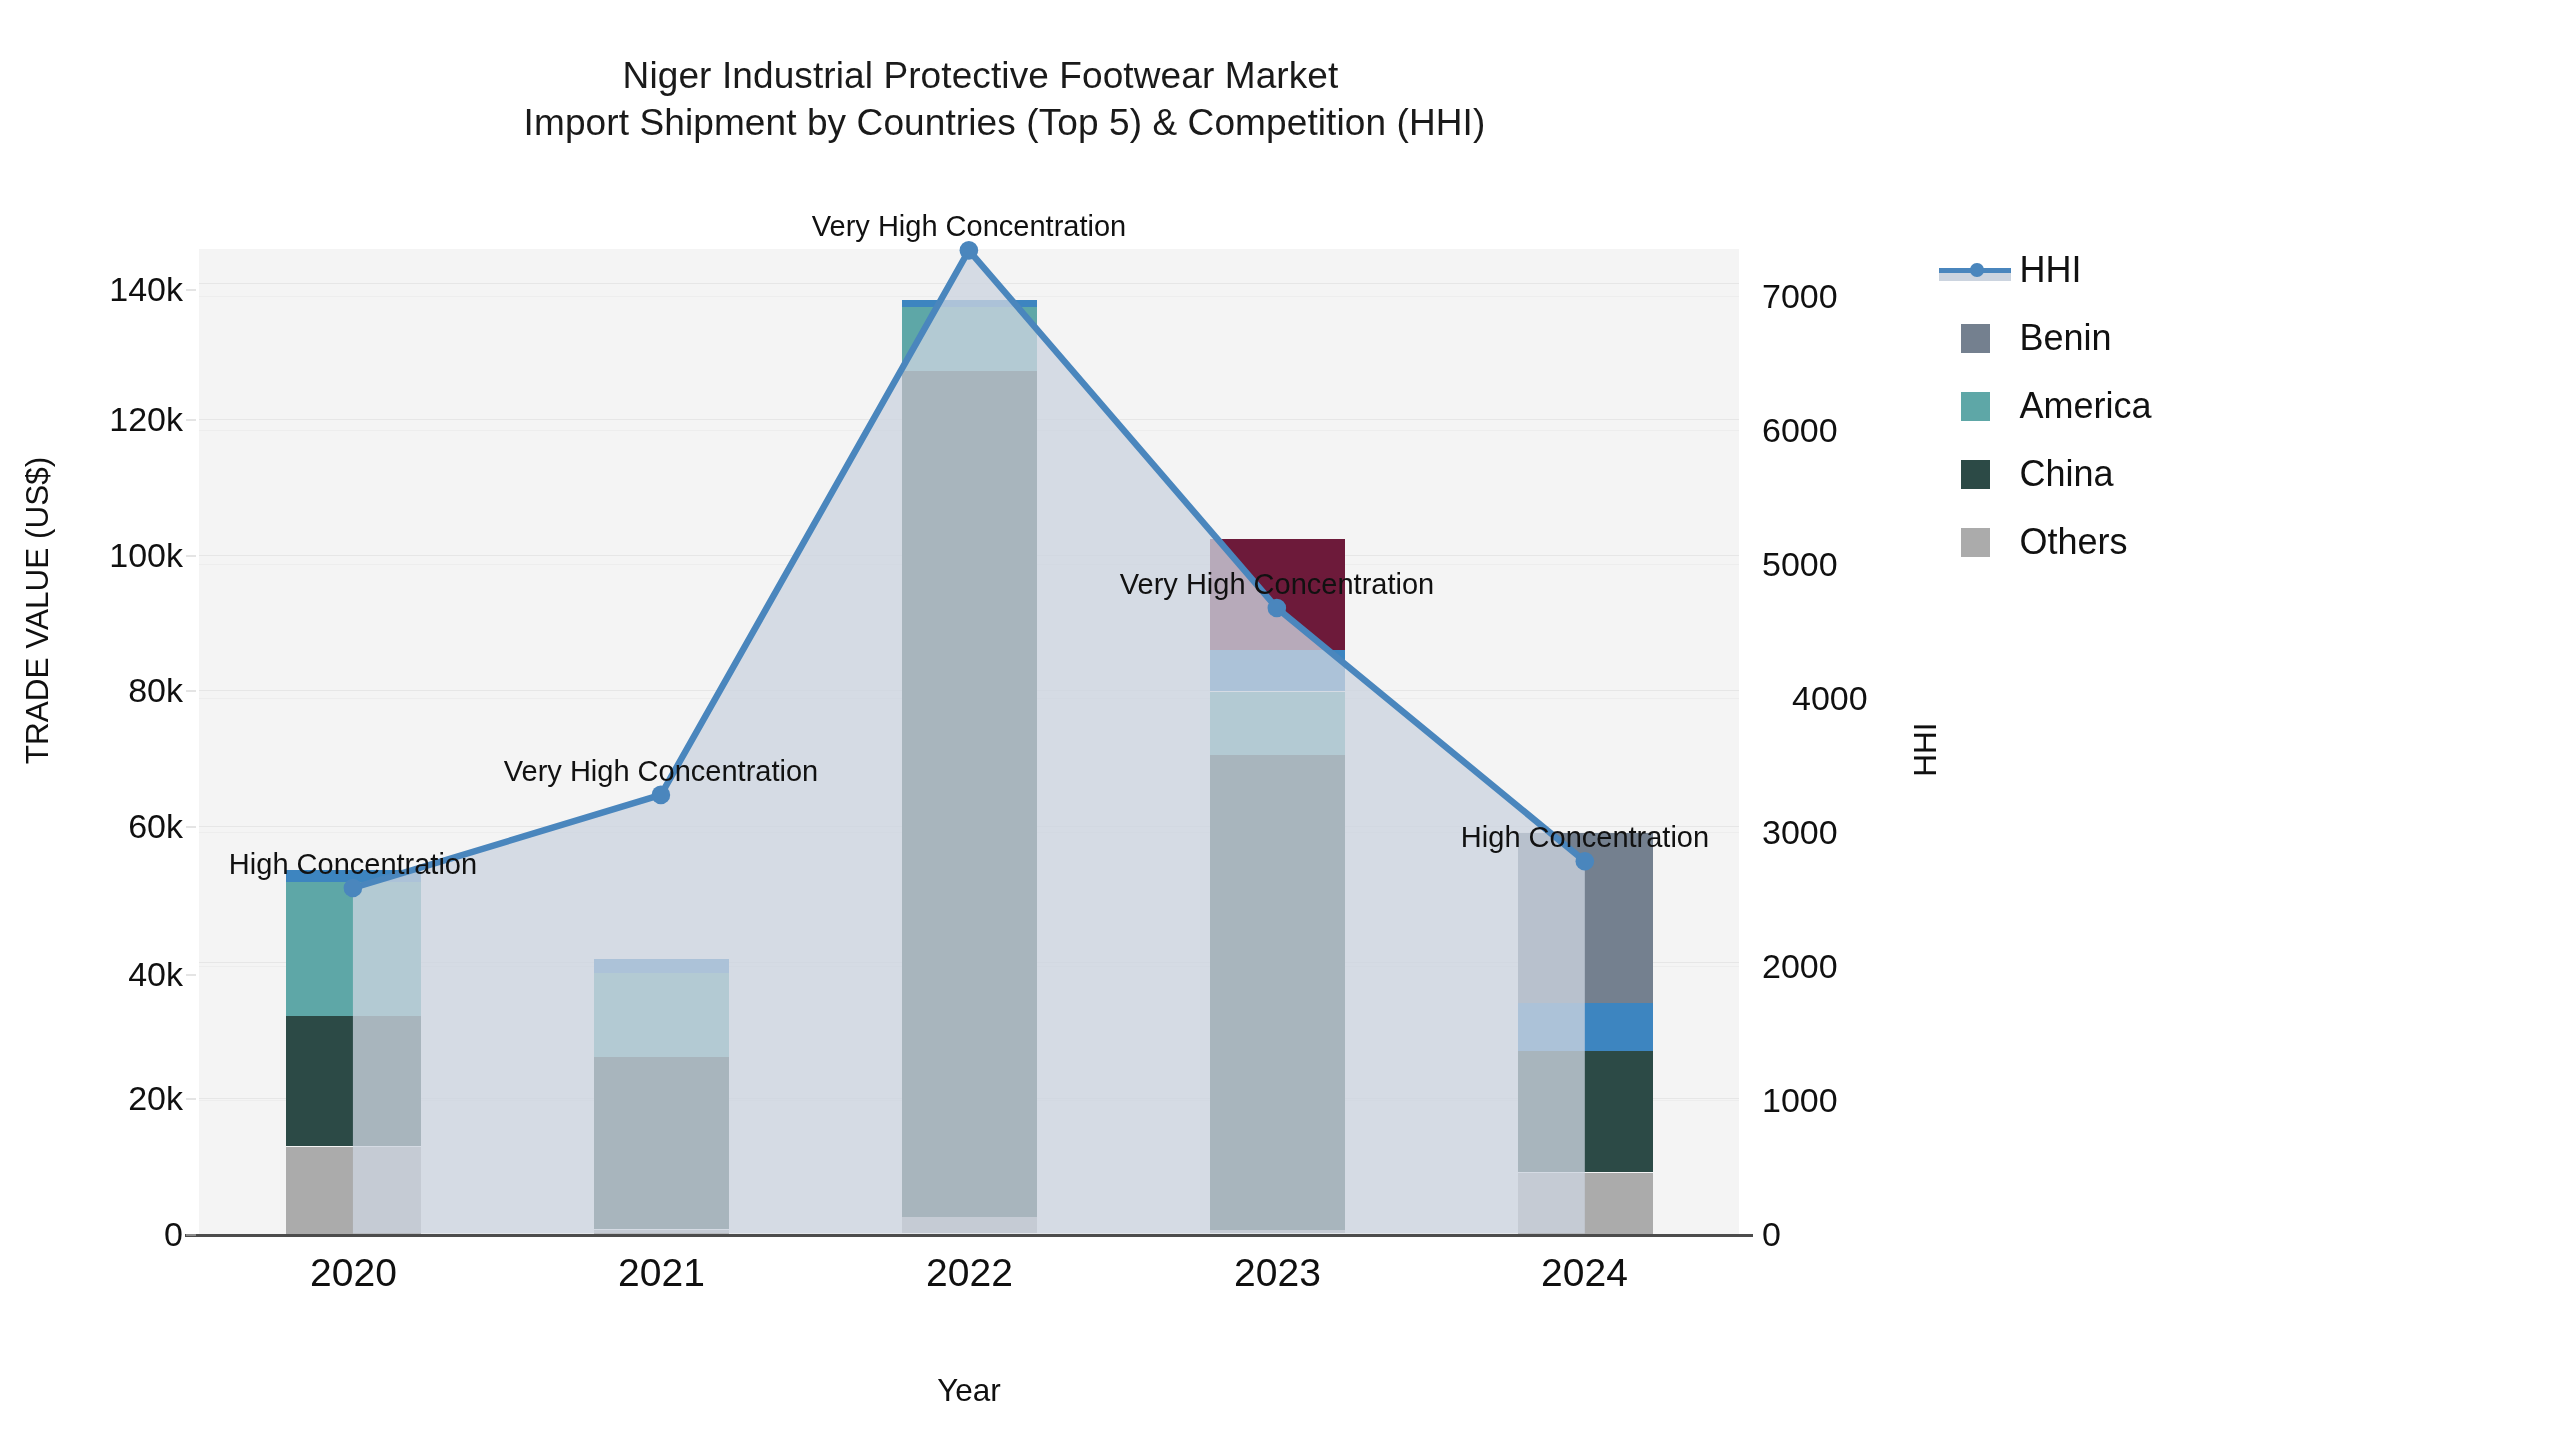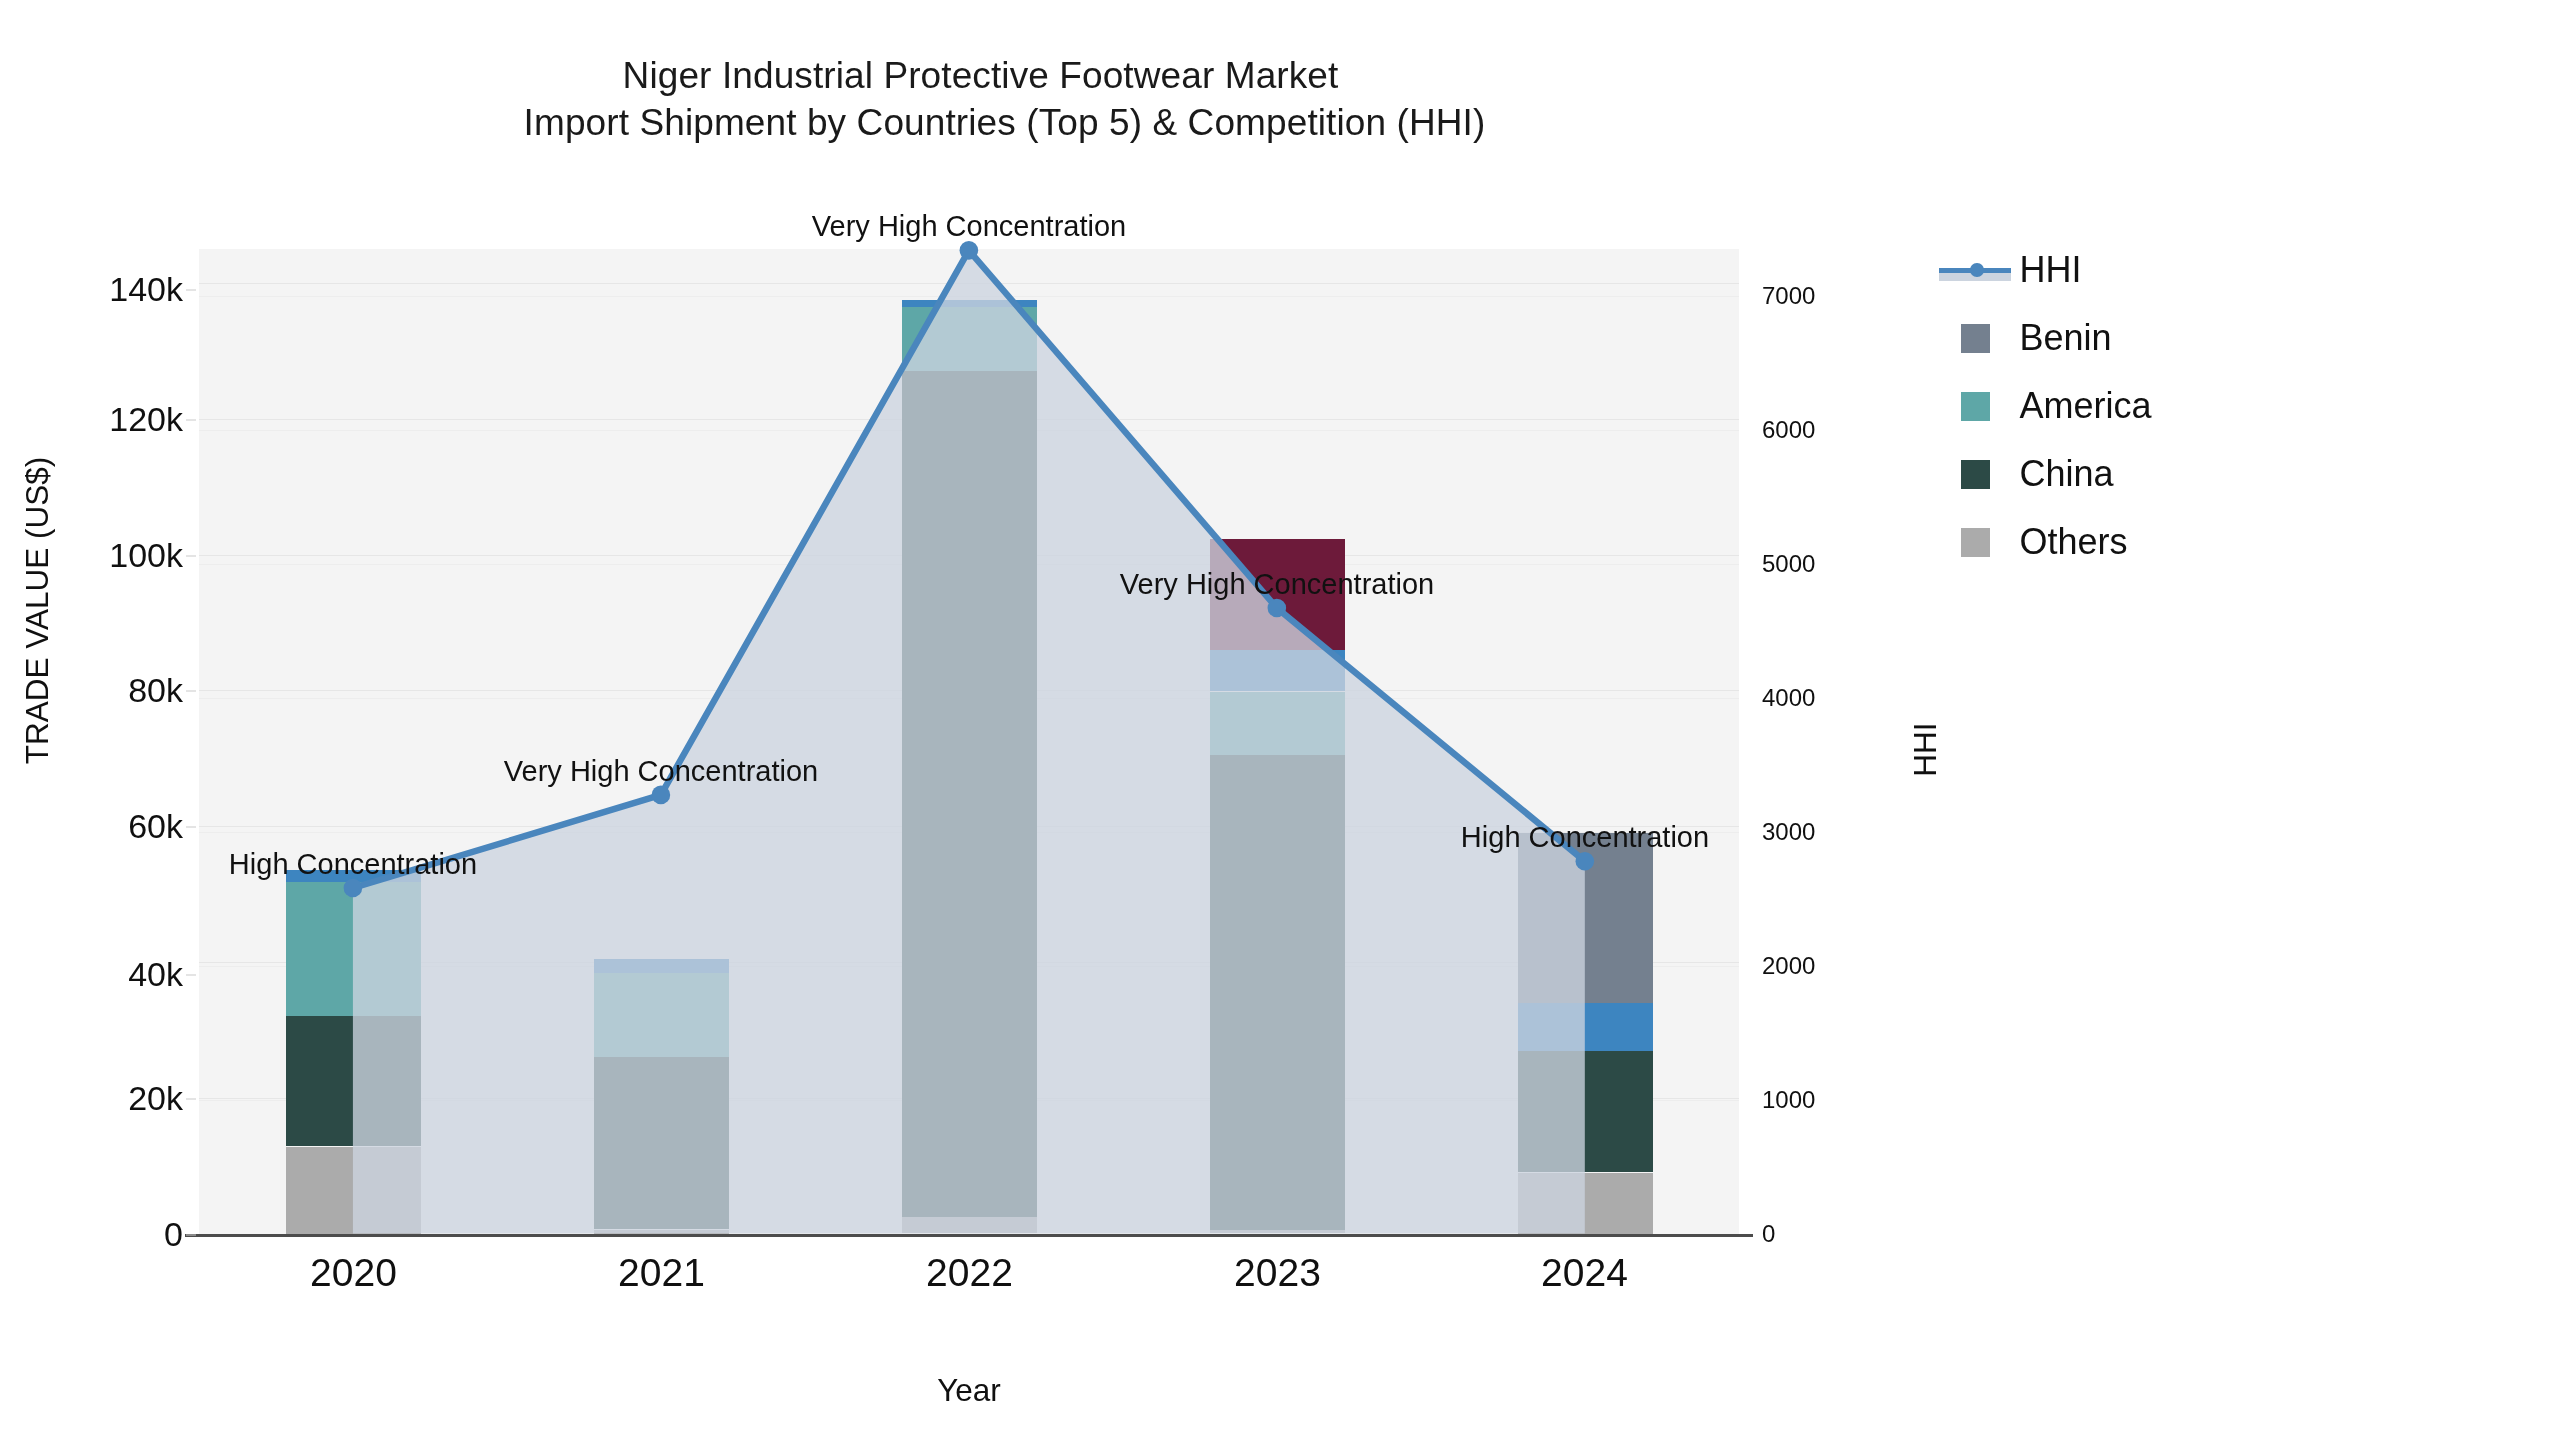--- a/index.html
+++ b/index.html
@@ -74,21 +74,21 @@
     top: 50%;
     width: 10px;
     height: 1.4px;
     background: #c9c9c9;
     margin-left: 2.9px;
   }
   .ytick-right {
     position: absolute;
     left: 1762px;
     text-align: left;
-    font-size: 24px;
+    font-size: 34px;
     color: #101010;
     white-space: nowrap;
     transform: translateY(-50%);
   }
 
   #y-left-label {
     position: absolute;
     left: -163px;
     top: 592px;
     width: 401px;
@@ -286,21 +286,21 @@
     <div class="ytick-left" style="top: 690px;">80k<span class="tickmark"></span></div>
     <div class="ytick-left" style="top: 555px;">100k<span class="tickmark"></span></div>
     <div class="ytick-left" style="top: 419px;">120k<span class="tickmark"></span></div>
     <div class="ytick-left" style="top: 283px; margin-top: 6px;">140k<span class="tickmark"></span></div>
   </div>
 <div id="ytick-right-layer">
     <div class="ytick-right" style="top: 1234px;">0</div>
     <div class="ytick-right" style="top: 1100px;">1000</div>
     <div class="ytick-right" style="top: 966px;">2000</div>
     <div class="ytick-right" style="top: 832px;">3000</div>
-    <div class="ytick-right" style="top: 698px;">4000</div>
+    <div class="ytick-right" style="top: 698px; margin-left: 30px;">4000</div>
     <div class="ytick-right" style="top: 564px;">5000</div>
     <div class="ytick-right" style="top: 430px;">6000</div>
     <div class="ytick-right" style="top: 296px;">7000</div>
   </div>
 <div id="xtick-layer">
     <div class="xtick" style="left: 246px;">2020</div>
     <div class="xtick" style="left: 554px;">2021</div>
     <div class="xtick" style="left: 862px;">2022</div>
     <div class="xtick" style="left: 1170px;">2023</div>
     <div class="xtick" style="left: 1477px;">2024</div>

